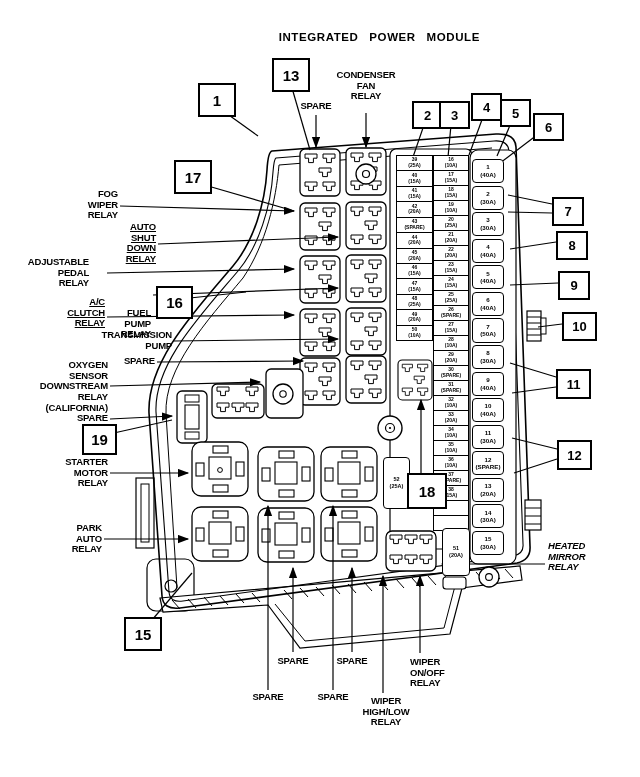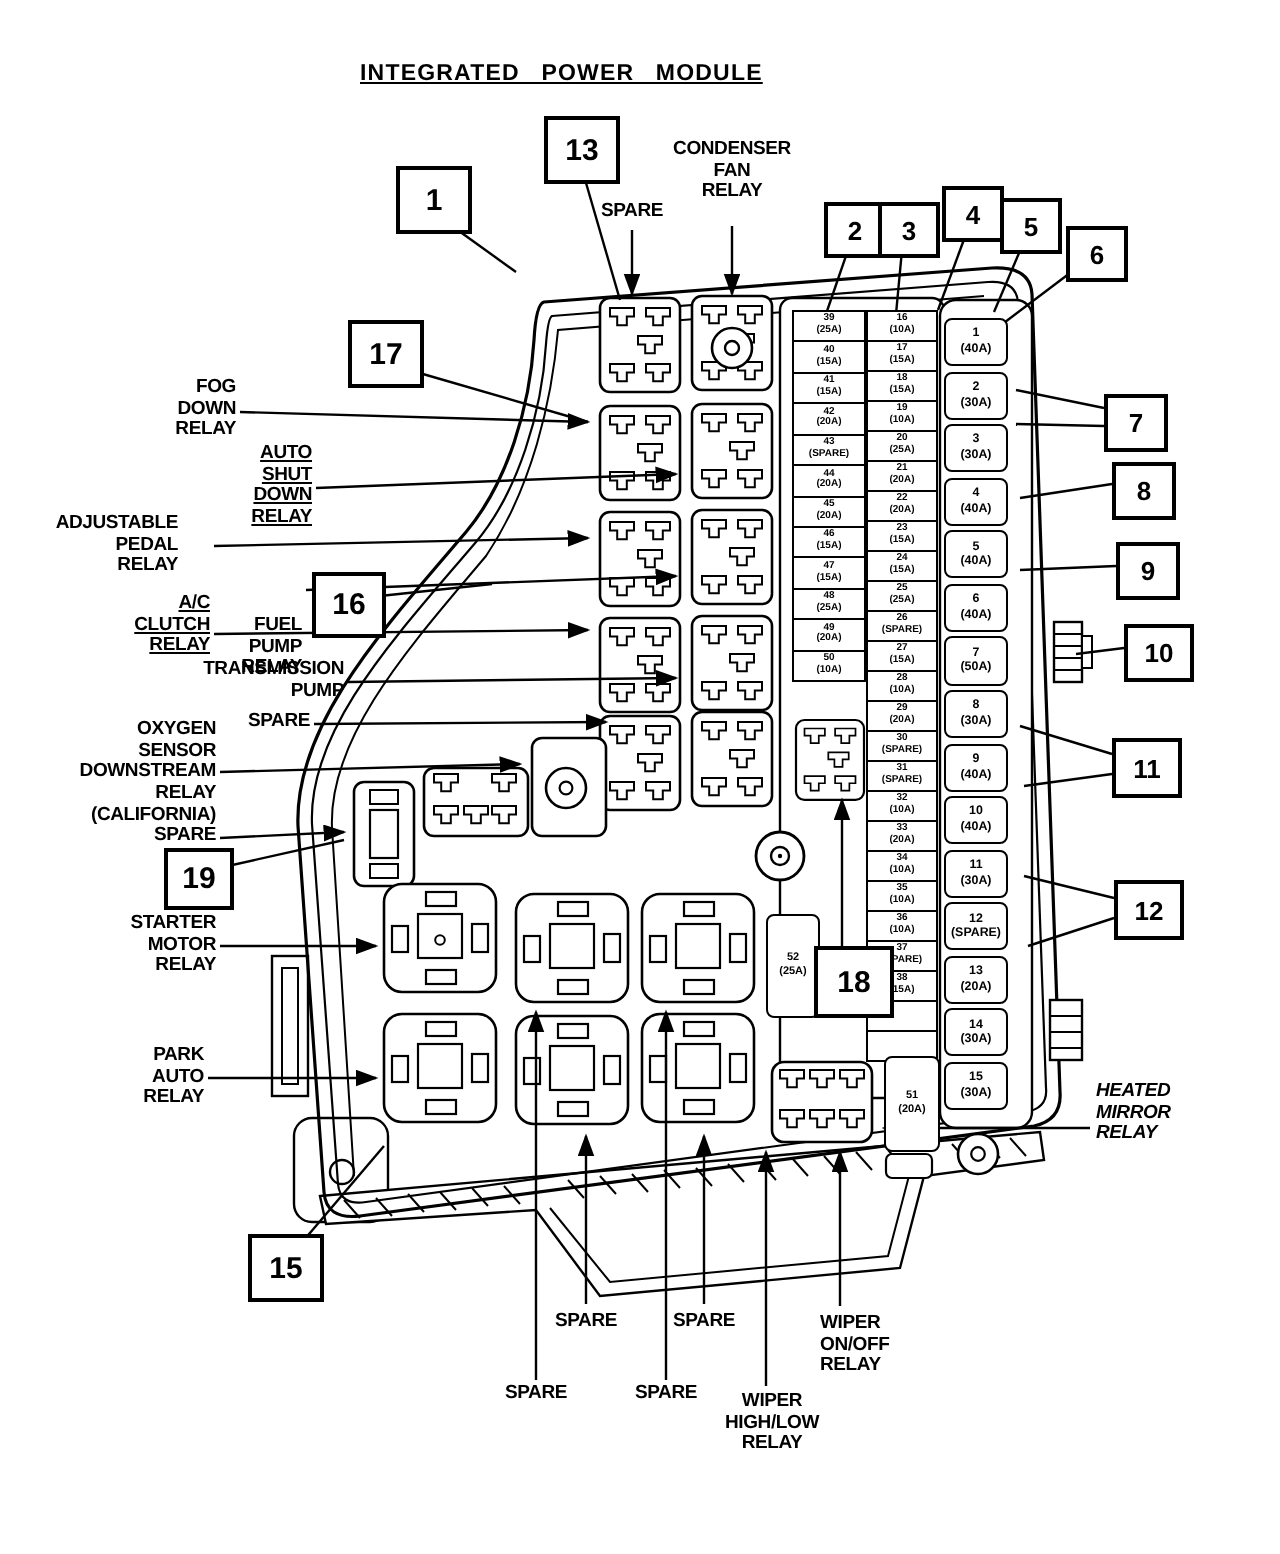--- a/index.html
+++ b/index.html
@@ -1,20 +1,20 @@
 <!DOCTYPE html>
 <html><head>
 <meta charset="utf-8">
 <style>
   html,body{margin:0;padding:0;background:#fff;}
   .canvas{position:relative;width:640px;height:777px;background:#fff;overflow:hidden;
           font-family:"Liberation Sans",sans-serif;color:#000;}
   svg{position:absolute;left:0;top:0;}
-  .title{position:absolute;left:180px;top:31px;width:300px;text-align:left;
-         font:bold 11.5px "Liberation Sans",sans-serif;letter-spacing:.6px;word-spacing:7px;text-decoration:underline;}
+  .title{position:absolute;left:180px;top:31px;width:300px;text-align:right;
+         font:bold 11.5px "Liberation Sans",sans-serif;letter-spacing:.6px;word-spacing:7px;}
   .lbl{position:absolute;font:bold 9.5px/1.12 "Liberation Sans",sans-serif;
        white-space:pre-line;text-align:right;letter-spacing:-.2px;}
   .lbl.ta-c{text-align:center;}
   .lbl.ta-l{text-align:left;}
   .callout{position:absolute;border:2.4px solid #000;background:#fff;display:flex;
            align-items:center;justify-content:center;
            font:bold 15px "Liberation Sans",sans-serif;z-index:5;}
   .callout.sm{border-width:2.1px;font-size:13px;}
   .fuse-col{position:absolute;display:flex;flex-direction:column;z-index:3;}
   .fuse-col .fc{flex:1;border:1px solid #000;margin-top:-1px;background:#fff;
@@ -440,21 +440,21 @@
   <div class="fuse-single" style="left:383px;top:457px;width:25px;height:50px;">
     <div>52</div>
     <div>(25A)</div>
   </div>
 
   <div class="lbl ta-c" style="left:291px;top:101px;width:50px;">SPARE</div>
   <div class="lbl ta-c" style="left:331px;top:70px;width:70px;">CONDENSER
 FAN
 RELAY</div>
   <div class="lbl" style="left:40px;top:189px;width:78px;">FOG
-DOWN
+WIPER
 RELAY</div>
   <div class="lbl" style="left:74px;top:222px;width:82px;text-decoration:underline;">AUTO
 SHUT
 DOWN
 RELAY</div>
   <div class="lbl" style="left:9px;top:257px;width:80px;">ADJUSTABLE
 PEDAL
 RELAY</div>
   <div class="lbl" style="left:71px;top:278px;width:80px;margin-top:30px;">FUEL
 PUMP

